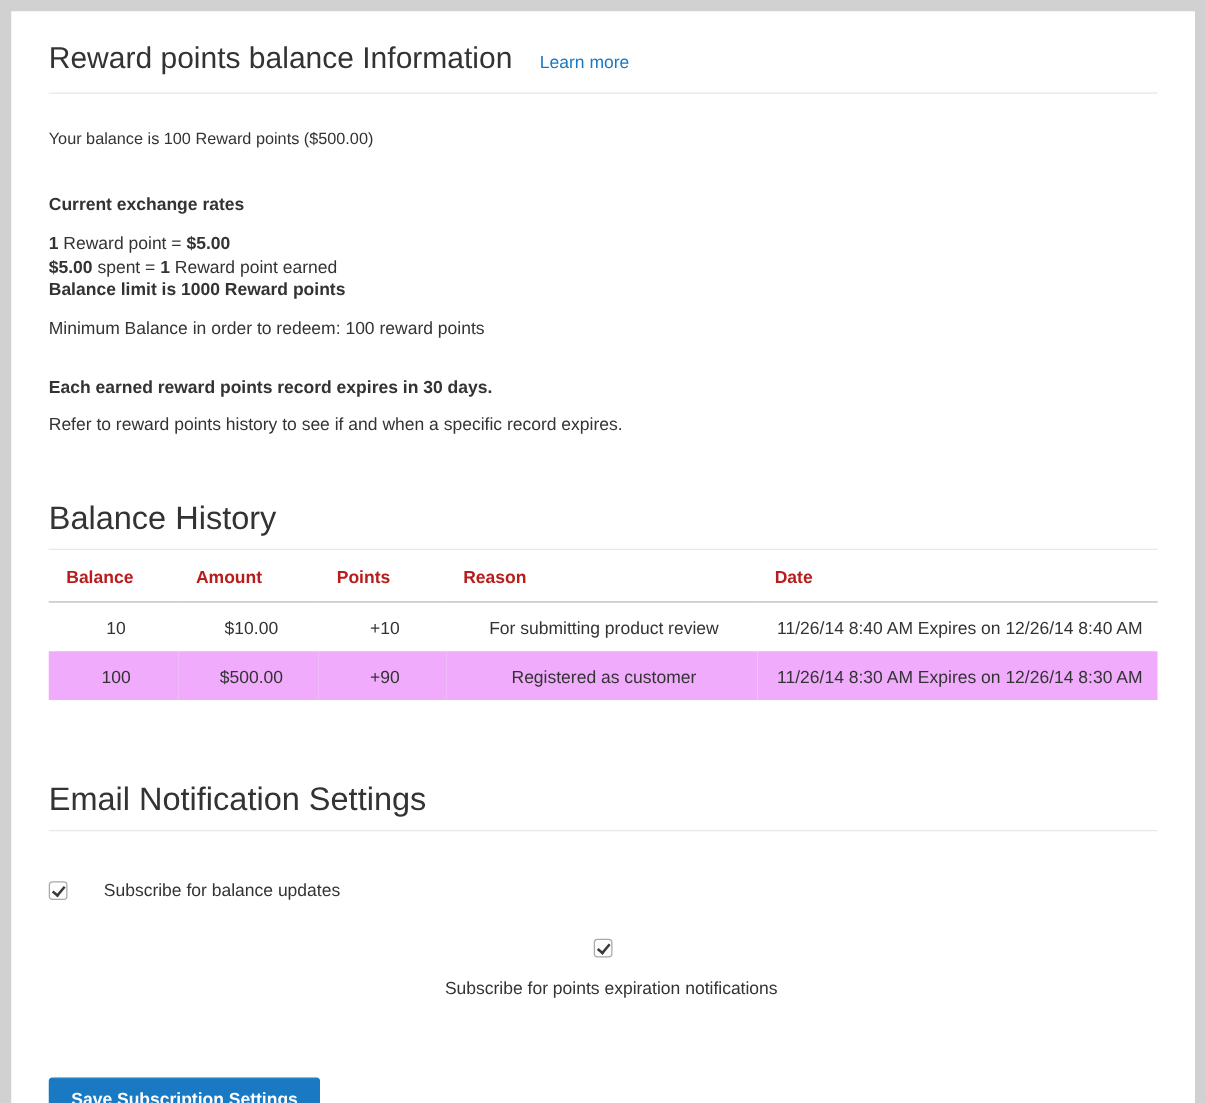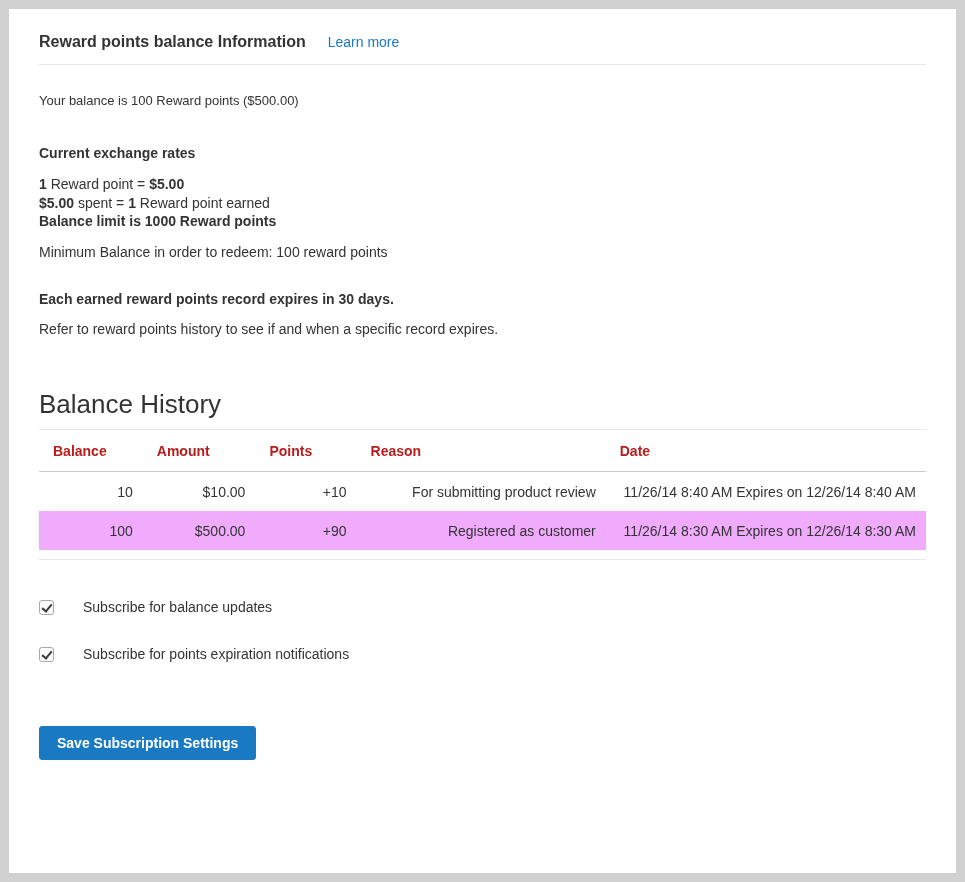--- a/index.html
+++ b/index.html
@@ -18,22 +18,22 @@
     padding: 24px 30px 34px 30px;
   }
   
   .title-row {
     display: flex;
     align-items: baseline;
     border-bottom: 1px solid #e8e8e8;
     padding-bottom: 13px;
   }
   h1.page-title {
-    font-size: 16px;
-    font-weight: 700;
+    font-size: 24px;
+    font-weight: 400;
     color: #333;
     letter-spacing: 0;
   }
   .learn-more {
     margin-left: 22px;
     font-size: 14px;
     color: #1979c3;
     text-decoration: none;
     cursor: pointer;
   }
@@ -74,40 +74,40 @@
     font-size: 14px;
   }
   table.history th {
     text-align: left;
     font-weight: 700;
     padding: 13px 10px 12px 14px;
     border-bottom: 1px solid #cccccc;
     color: #b91c1c;
   }
   table.history td {
-    text-align: right;
+    text-align: center;
     padding: 11px 10px 10px 14px;
     line-height: 18px;
   }
   table.history tr.striped { background: #f0abfc; }
   .col-balance { width: 11.7%; }
   .col-amount  { width: 12.7%; }
   .col-points  { width: 11.4%; }
   .col-reason  { width: 28.1%; }
   .col-date    { width: 36.1%; }
   
   .email-title { margin-top: 64px; }
   .check-row {
     display: flex;
     align-items: center;
     cursor: pointer;
     gap: 16px;
   }
   .check-row-1 { margin-top: 39px; }
-  .check-row-2 { margin-top: 31px; }
+  .check-row-2 { margin-top: 31px; flex-direction: column; }
   .checkbox {
     width: 15px;
     height: 15px;
     border: 1px solid #a8a8a8;
     border-radius: 3px;
     background: #fdfdfd;
     display: inline-block;
     position: relative;
     flex: 0 0 auto;
   }
@@ -200,20 +200,21 @@
         <td>100</td>
         <td>$500.00</td>
         <td>+90</td>
         <td>Registered as customer</td>
         <td>11/26/14 8:30 AM Expires on 12/26/14 8:30 AM</td>
       </tr>
     </tbody>
   </table>
 
   
+  <h2 class="section-title email-title">Email Notification Settings</h2>
   <hr class="section-rule">
 
   <label class="check-row check-row-1">
     <span class="checkbox checked"></span>
     <span class="check-label">Subscribe for balance updates</span>
   </label>
 
   <label class="check-row check-row-2">
     <span class="checkbox checked"></span>
     <span class="check-label">Subscribe for points expiration notifications</span>

